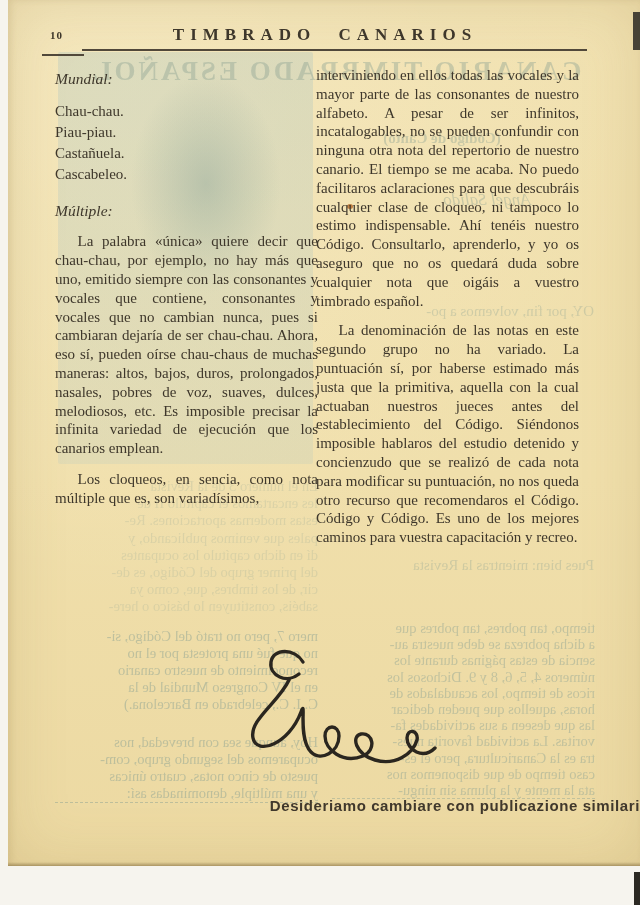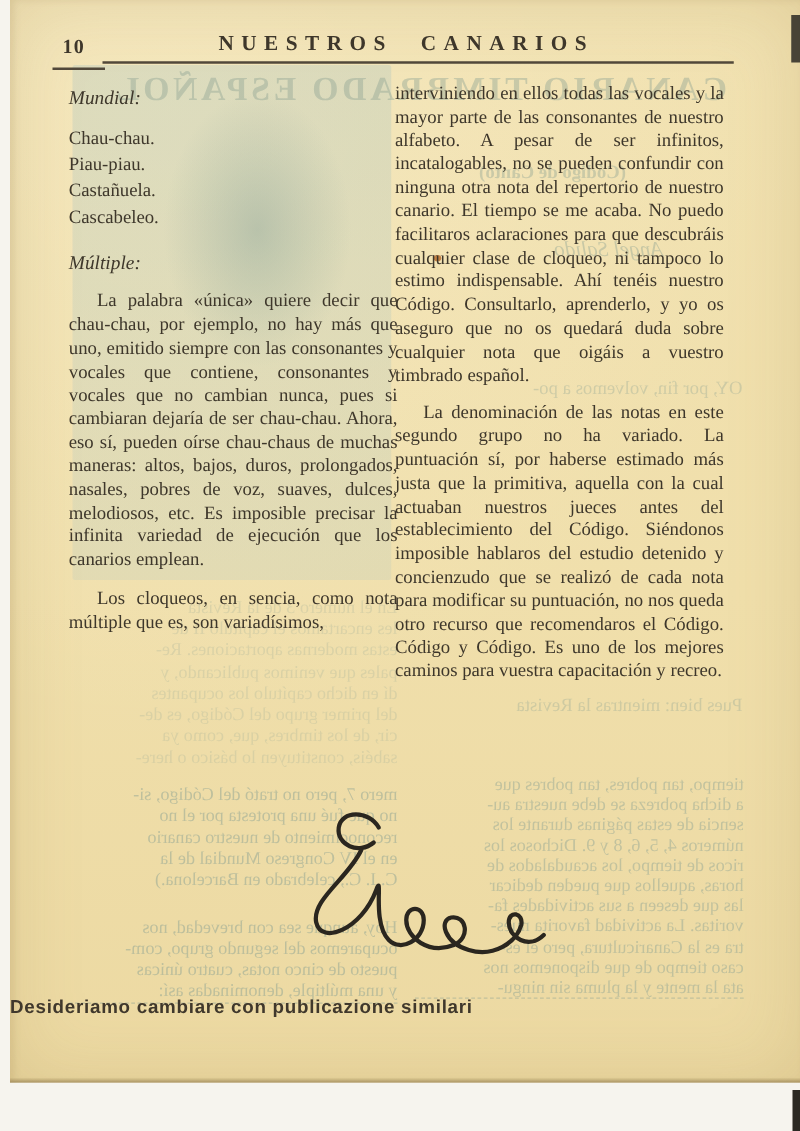--- a/index.html
+++ b/index.html
@@ -20,21 +20,21 @@
       linear-gradient(180deg,#f1e1b0 0%,#f0dfab 55%,#ecd9a2 100%);
     box-shadow:inset 0 0 60px rgba(150,120,60,.18), inset 3px 0 6px rgba(140,110,60,.15);
   }
   .paper-bottom-edge{position:absolute;left:8px;top:862px;width:632px;height:4px;
     background:linear-gradient(180deg,rgba(120,95,50,.0),rgba(110,88,45,.45));}
   .edge-bar{position:absolute;background:#2c2923;}
   .edge-bar.top{left:633px;top:12px;width:7px;height:38px;opacity:.85;}
   .edge-bar.bottom{left:634px;top:872px;width:6px;height:33px;}
 
   
-  .page-number{position:absolute;left:50px;top:29px;font-size:16px;font-weight:700;letter-spacing:1px;}
+  .page-number{position:absolute;left:50px;top:29px;font-size:11px;font-weight:700;letter-spacing:1px;}
   .header-title{position:absolute;left:150px;top:25px;width:350px;text-align:center;
     font-size:17px;font-weight:700;letter-spacing:6px;word-spacing:12px;white-space:nowrap;}
   .rule{position:absolute;height:2px;background:var(--rule);}
   .rule.long{left:82px;top:49px;width:505px;}
   .rule.short{left:42px;top:54px;width:42px;}
 
   
   .photo-bleed{position:absolute;left:58px;top:52px;width:255px;height:412px;
     background:linear-gradient(180deg,rgba(184,202,190,.40),rgba(184,202,190,.26));
     border-radius:2px;}
@@ -72,21 +72,21 @@
   .para{text-align:justify;margin:0 0 12px;}
   .col-left .para{text-indent:1.5em;}
   .col-right .para{margin-bottom:11px;}
   .col-right .para + .para{text-indent:1.5em;}
   .col-right .para:nth-child(3){margin-top:14px;}
 
   
   .signature{position:absolute;left:225px;top:646px;width:215px;height:135px;}
 
   
-  .footer-line{position:absolute;left:8px;top:797px;width:632px;text-align:left;
+  .footer-line{position:absolute;left:8px;top:797px;width:632px;text-align:right;
     font-family:"Liberation Sans","DejaVu Sans",sans-serif;font-weight:700;
     font-size:15px;letter-spacing:.6px;color:var(--footer_ink);}
 </style>
 </head>
 <body>
 
 <div class="paper"></div>
 
 <div class="photo-bleed">
   <div class="head-silhouette"></div>
@@ -128,21 +128,21 @@
     <div class="bleed-line">ricos de tiempo, los acaudalados de</div>
     <div class="bleed-line">horas, aquellos que pueden dedicar</div>
     <div class="bleed-line">las que deseen a sus actividades fa-</div>
     <div class="bleed-line">voritas. La actividad favorita nues-</div>
     <div class="bleed-line">tra es la Canaricultura, pero el es-</div>
     <div class="bleed-line">caso tiempo de que disponemos nos</div>
     <div class="bleed-line">ata la mente y la pluma sin ningu-</div>
   </div>
 
 <div class="page-number">10</div>
-<div class="header-title">NUESTROS CANARIOS</div>
+<div class="header-title">TIMBRADO CANARIOS</div>
 <div class="rule long"></div>
 <div class="rule short"></div>
 
 <div class="col col-left">
   <div class="subhead">Mundial:</div>
   <div class="word-list">
       <div class="list-line">Chau-chau.</div>
       <div class="list-line">Piau-piau.</div>
       <div class="list-line">Castañuela.</div>
       <div class="list-line">Cascabeleo.</div>

